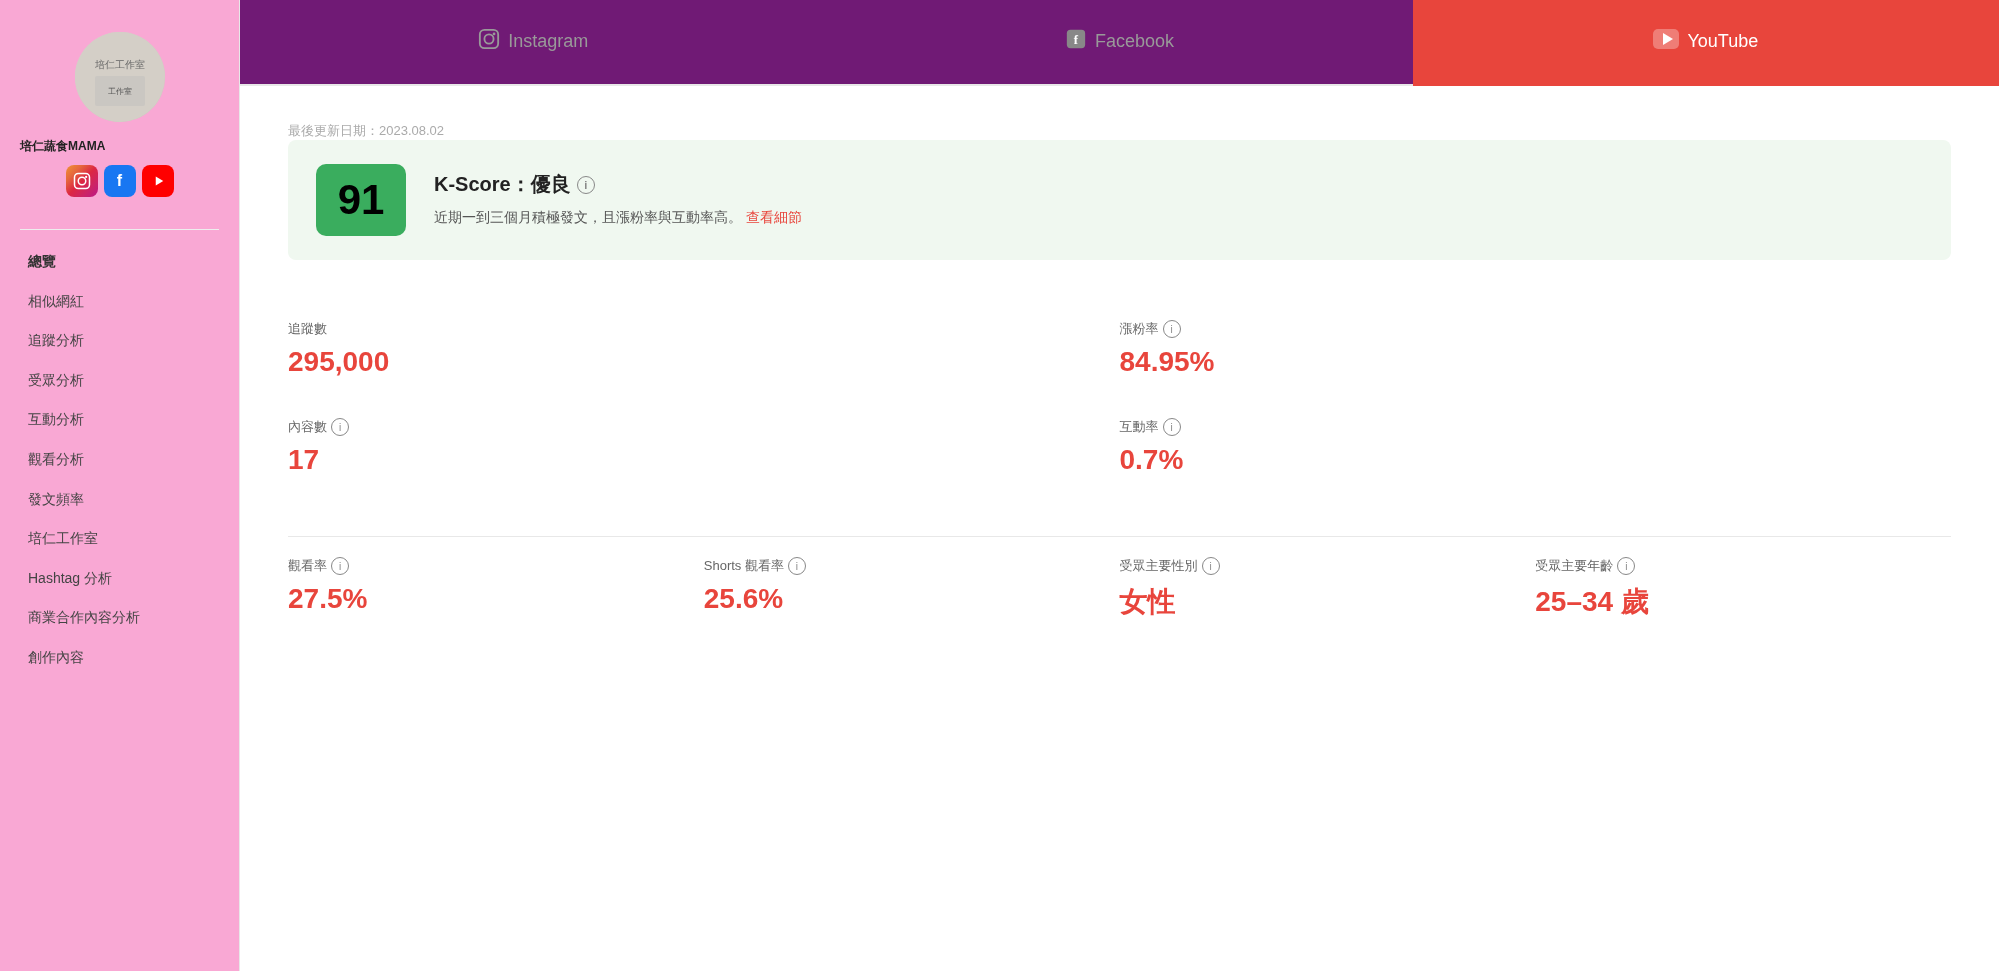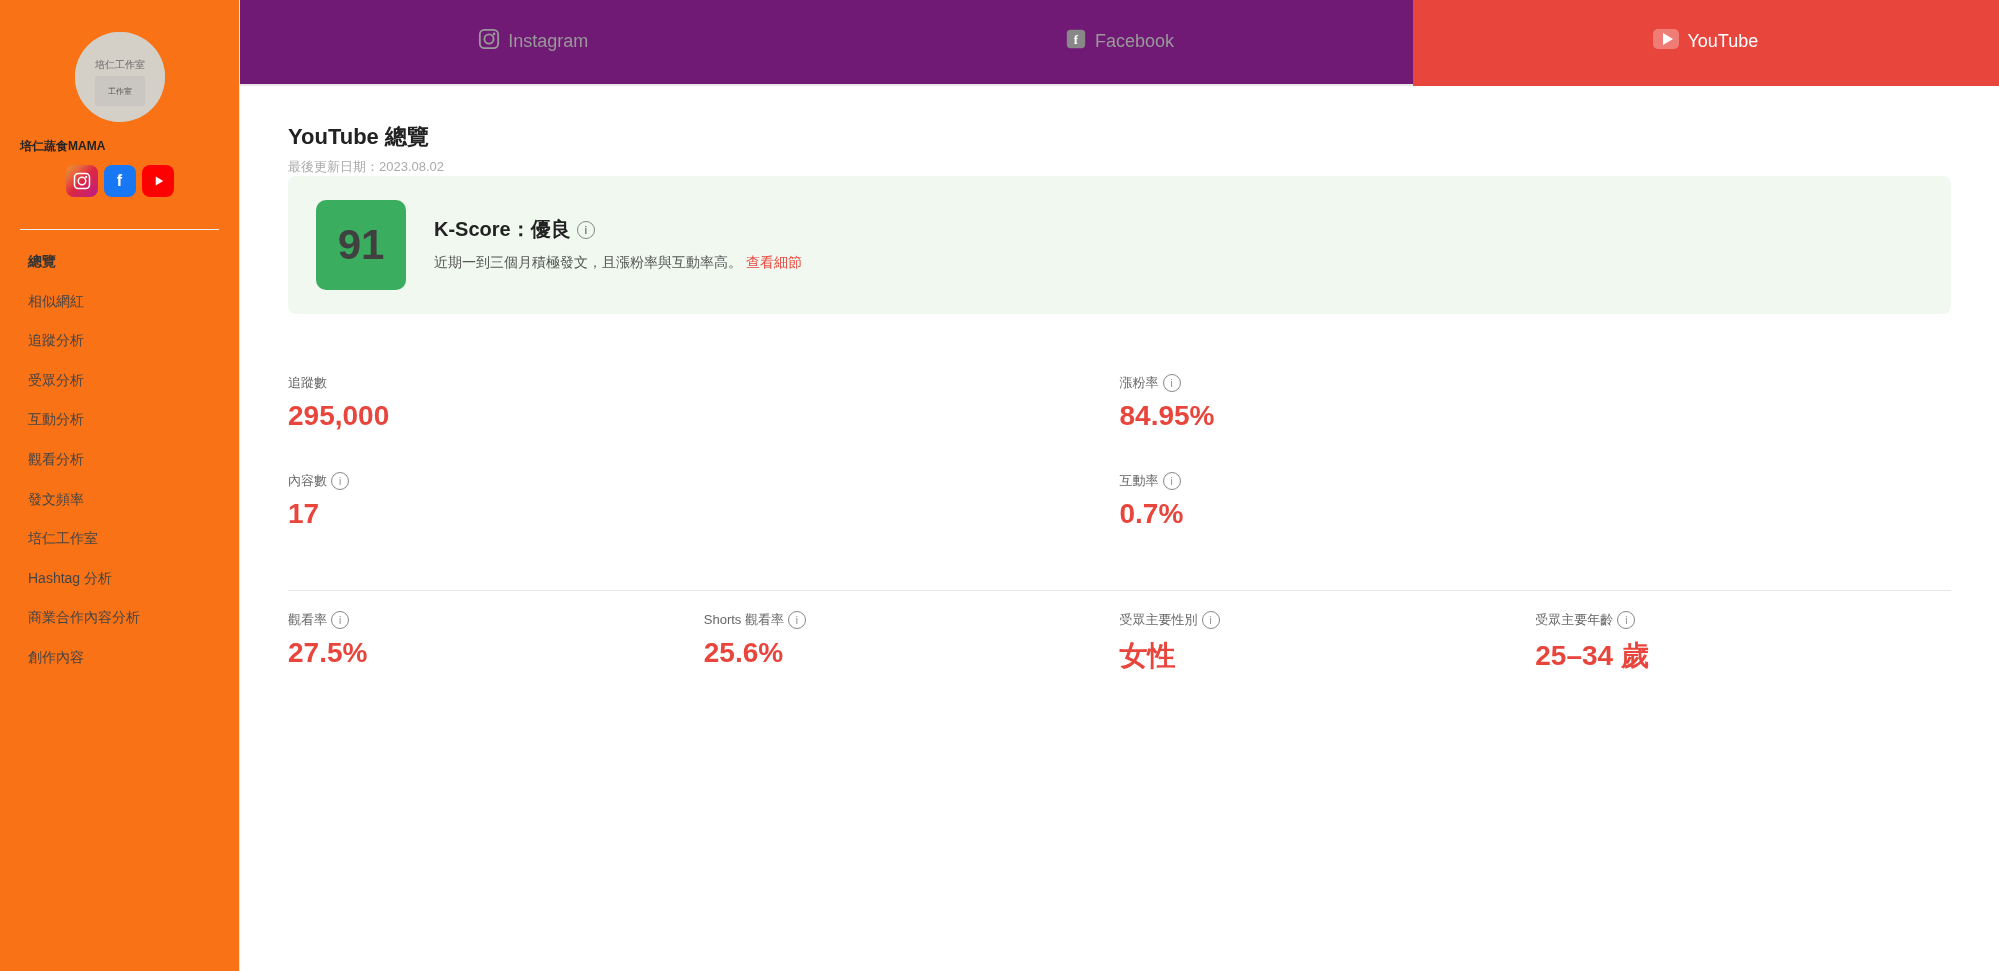--- a/index.html
+++ b/index.html
@@ -7,21 +7,21 @@
       font-family: -apple-system, BlinkMacSystemFont, "Segoe UI", "PingFang TC", "Microsoft JhengHei", sans-serif;
       background: #f5f5f5;
       display: flex;
       min-height: 971px;
     }
 
     
     .sidebar {
       width: 240px;
       min-width: 240px;
-      background: #f97316;
+      background: #f9a8d4;
       border-right: 1px solid #e8e8e8;
       padding: 32px 20px 20px 20px;
       display: flex;
       flex-direction: column;
       gap: 0;
     }
     .avatar-container {
       display: flex;
       justify-content: center;
       margin-bottom: 16px;
@@ -140,29 +140,29 @@
       background: #f0f8f0;
       border-radius: 8px;
       display: flex;
       align-items: center;
       padding: 24px 28px;
       margin-bottom: 40px;
       gap: 28px;
     }
     .kscore-badge {
       width: 90px;
-      height: 90px;
+      height: 72px;
       background: #3aad5e;
       border-radius: 10px;
       display: flex;
       align-items: center;
       justify-content: center;
       font-size: 42px;
       font-weight: 700;
-      color: #404040;
+      color: #000000;
       flex-shrink: 0;
     }
     .kscore-info {}
     .kscore-title {
       font-size: 20px;
       font-weight: 600;
       color: #222;
       margin-bottom: 8px;
       display: flex;
       align-items: center;
@@ -312,21 +312,20 @@
         <svg width="26" height="20" viewBox="0 0 26 20" fill="white">
           <rect x="0" y="0" width="26" height="20" rx="5" fill="white" opacity="0.3"></rect>
           <polygon points="10,4 10,16 20,10" fill="white"></polygon>
         </svg>
       </span>
       <span>YouTube</span>
     </div>
   </div>
 
   <div class="content">
-    <div class="page-title">YouTube 總覽</div>
     <div class="last-updated">最後更新日期：2023.08.02</div>
 
     <div class="kscore-card">
       <div class="kscore-badge">
         <span>91</span>
       </div>
       <div class="kscore-info">
         <div class="kscore-title">
           <span>K-Score：優良</span>
           <span class="info-circle">i</span>

